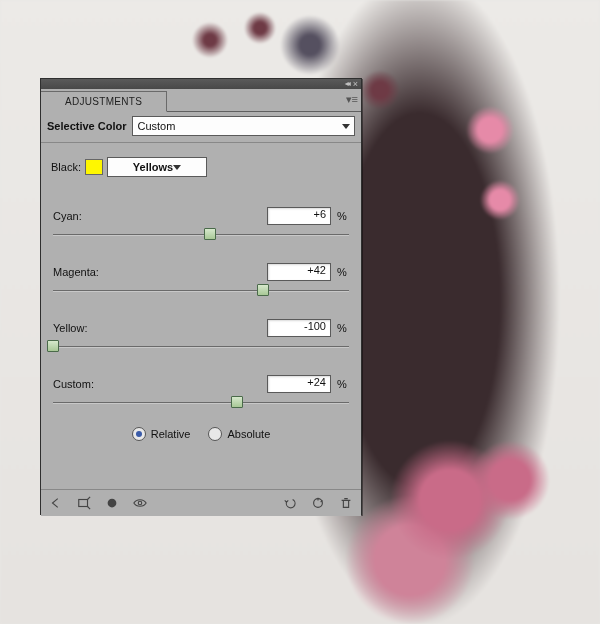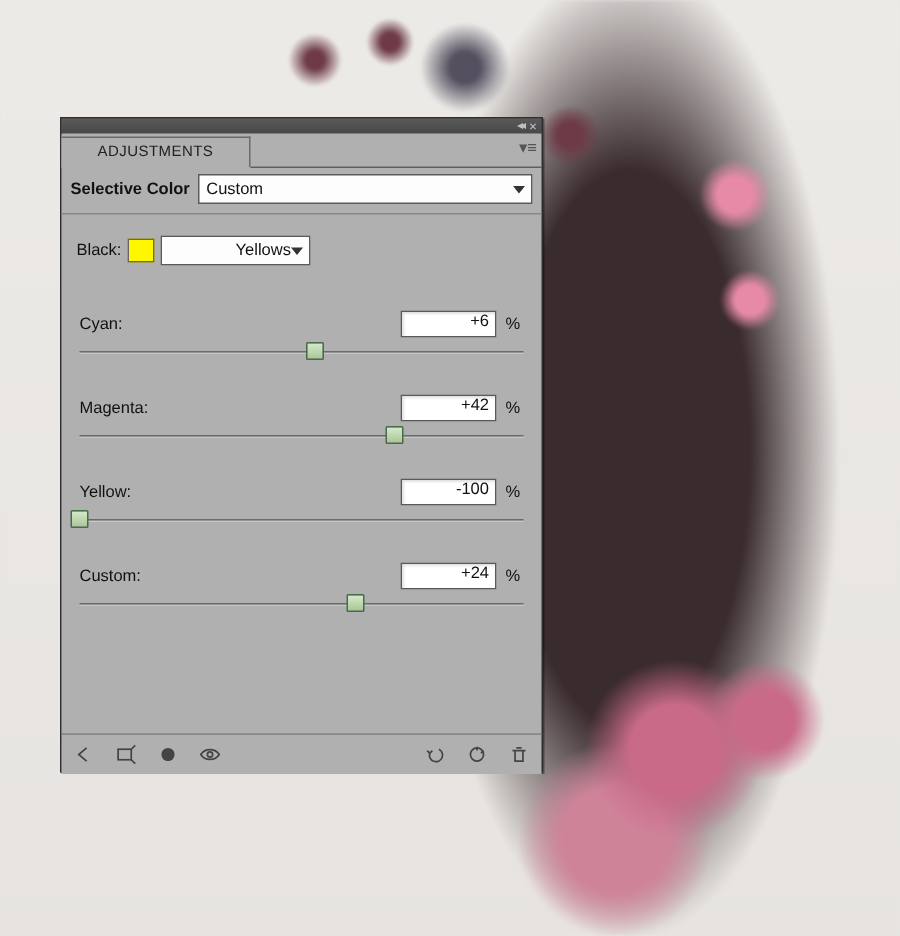--- a/index.html
+++ b/index.html
@@ -147,23 +147,24 @@
     background: #fff700;
     border: 1px solid #666;
   }
   .small-select {
     width: 90px;
     height: 18px;
     border: 1px solid #5a5a5a;
     background: #fdfdfd;
     display: flex;
     align-items: center;
-    justify-content: flex-end;
+    justify-content: center;
     padding: 0 4px;
     cursor: pointer;
+    font-weight: bold;
   }
   .small-select .caret {
     border-left: 4px solid transparent;
     border-right: 4px solid transparent;
     border-top: 5px solid #333;
   }
 
   .slider-block {
     padding: 2px 12px 0 12px;
   }
@@ -342,20 +343,30 @@
           <span class="num-input">+24</span>
           <span class="pct">%</span>
         </span>
       </div>
       <div class="track">
         <div class="track-line"></div>
         <div class="thumb" style="left:62%;"></div>
       </div>
     </div>
 
+    <div class="method-row">
+      <span class="radio-label">
+        <span class="radio checked"></span>
+        <span>Relative</span>
+      </span>
+      <span class="radio-label">
+        <span class="radio"></span>
+        <span>Absolute</span>
+      </span>
+    </div>
 
   </div>
 
   <div class="footer">
     <div class="ftool">
       <svg viewBox="0 0 16 16">
           <path d="M10 3 L4 8 L10 13"></path>
         </svg>
     </div>
     <div class="ftool">

